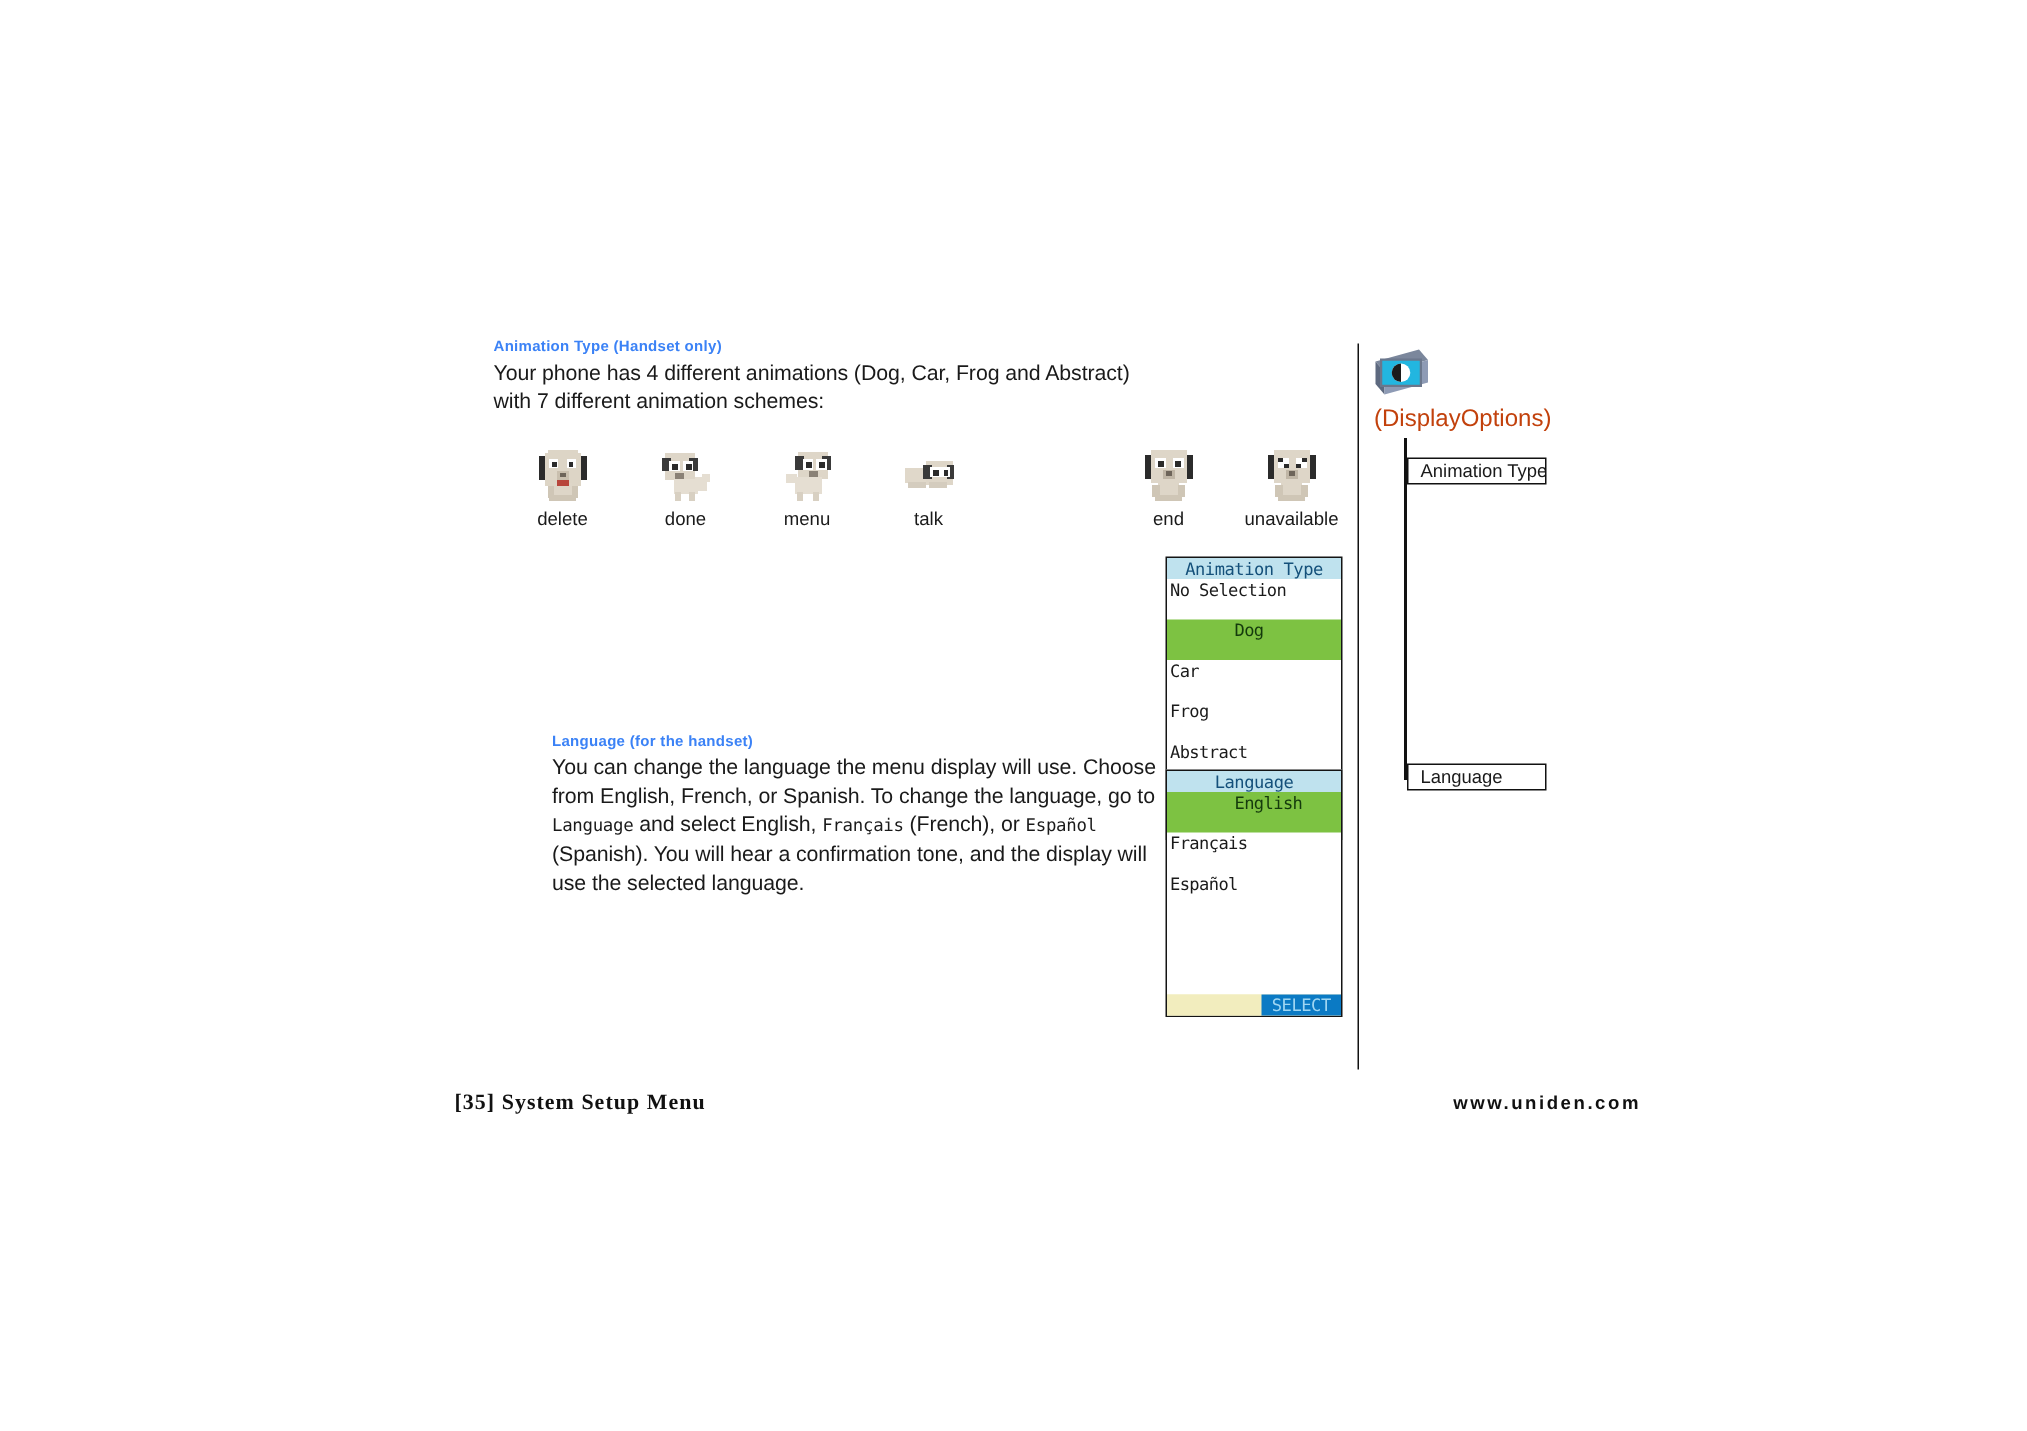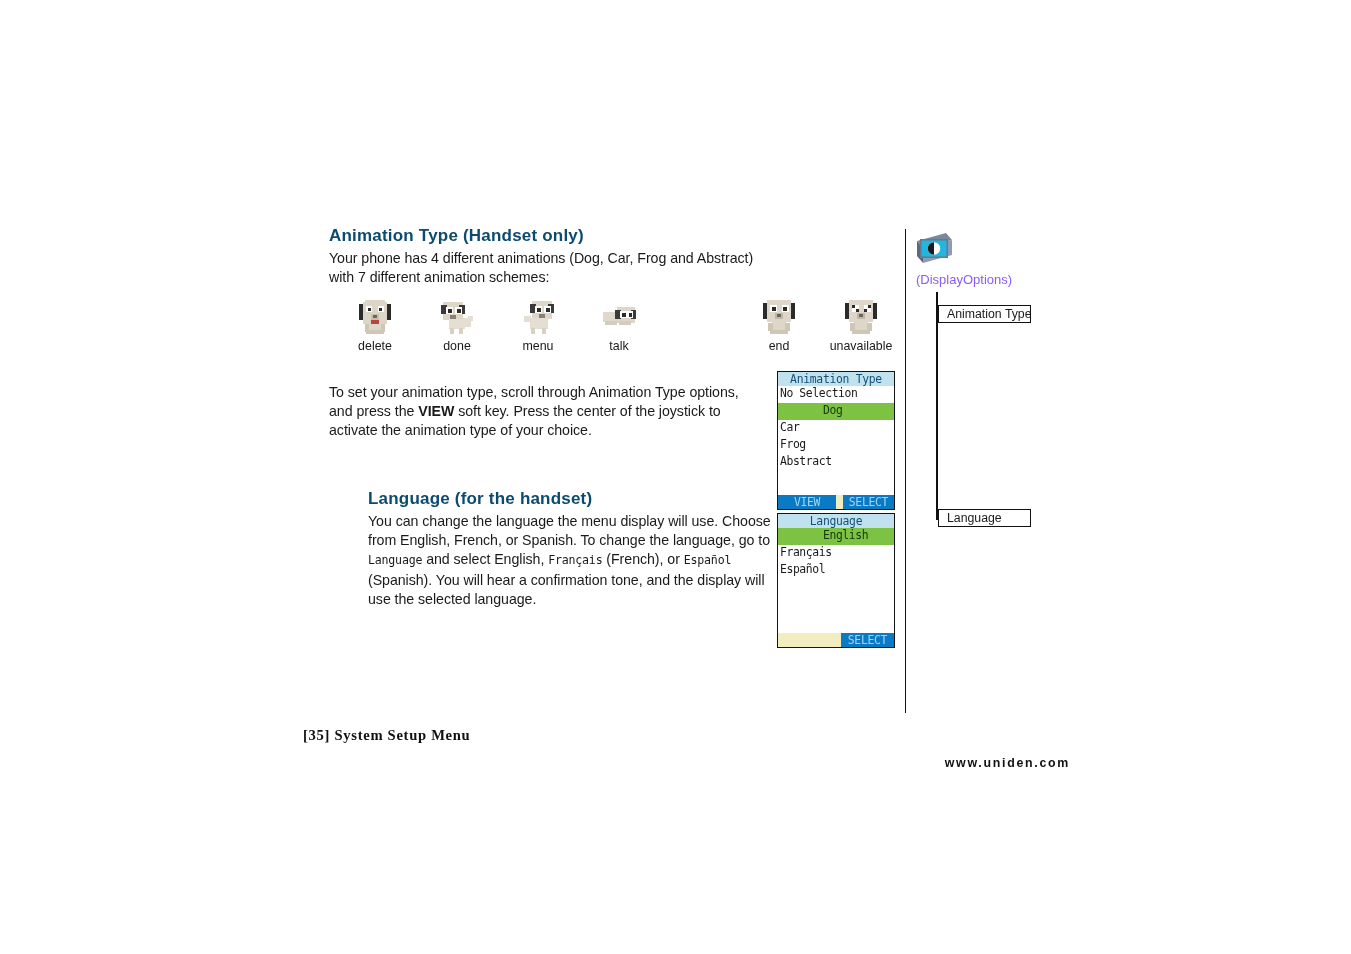--- a/index.html
+++ b/index.html
@@ -22,25 +22,25 @@
   }
 
   
   .content {
     position: absolute;
     left: 329px;
     top: 226px;
     width: 430px;
   }
   h2.section-title {
-    font-size: 17px;
+    font-size: 10px;
     font-weight: bold;
     letter-spacing: 0.2px;
     margin: 0 0 3px 0;
-    color: #0c4a6e;
+    color: #3b82f6;
   }
   p.body-text {
     font-size: 14.2px;
     line-height: 19.2px;
     margin: 0;
     color: #1a1a1a;
     letter-spacing: -0.05px;
   }
   .bold-inline { font-weight: bold; }
   .lcd-inline {
@@ -95,21 +95,21 @@
     letter-spacing: -0.3px;
     white-space: nowrap;
     overflow: hidden;
   }
   .lcd-rows {
     background: #ffffff;
   }
   .lcd-row {
     font-size: 11.4px;
     line-height: 15px;
-    height: 17px;
+    height: 27px;
     padding-left: 2px;
     color: #1a1a1a;
     letter-spacing: -0.4px;
     white-space: nowrap;
     overflow: hidden;
   }
   .lcd-row.selected {
     background: #7dc242;
     color: #143a0c;
     padding-left: 45px;
@@ -153,23 +153,23 @@
     position: absolute;
     left: 913px;
     top: 230px;
     width: 42px;
     height: 40px;
   }
   .tree-icon-caption {
     position: absolute;
     left: 916px;
     top: 272px;
-    font-size: 13px;
+    font-size: 16px;
     line-height: 16px;
-    color: #8b5cf6;
+    color: #c2410c;
     white-space: nowrap;
   }
   .tree-stem {
     position: absolute;
     left: 936px;
     top: 292px;
     width: 1.5px;
     height: 227px;
     background: #111111;
   }
@@ -205,31 +205,30 @@
     top: 727px;
     font-family: "Liberation Serif", serif;
     font-size: 14.6px;
     font-weight: bold;
     letter-spacing: 0.7px;
     color: #111111;
     white-space: nowrap;
   }
   .footer-right {
     position: absolute;
-    left: 922px;
+    left: 946px;
     top: 728px;
     width: 148px;
     text-align: right;
     font-family: "Liberation Sans", sans-serif;
     font-size: 12.4px;
     font-weight: bold;
     letter-spacing: 1.7px;
     color: #111111;
     white-space: nowrap;
-    margin-top: 28px;
   }
 </style>
 </head>
 <body>
 
 <div class="page">
 
   <div class="content">
 
     <h2 class="section-title">Animation Type (Handset only)</h2>
@@ -360,23 +359,20 @@
           <rect x="15" y="25" width="14" height="10" fill="#ded6c8"></rect>
           <rect x="11" y="27" width="5" height="8" fill="#cfc6b6"></rect>
           <rect x="28" y="27" width="5" height="8" fill="#cfc6b6"></rect>
           <rect x="13" y="34" width="18" height="4" fill="#cfc6b6"></rect>
         </g>
       </svg>
       <div class="sprite-label">unavailable</div>
     </div>
   </div>
 
-  <div style="position:absolute; left:329px; top:383px; width:420px;">
-    <p class="body-text"><span>To set your animation type, scroll through Animation Type options, and press the </span><span class="bold-inline">VIEW</span><span> soft key. Press the center of the joystick to activate the animation type of your choice.</span></p>
-  </div>
 
   <div style="position:absolute; left:329px; top:489px; width:420px;margin-left:39px;">
     <h2 class="section-title">Language (for the handset)</h2>
     <p class="body-text"><span>You can change the language the menu display will use. Choose from English, French, or Spanish. To change the language, go to </span><span class="lcd-inline">Language</span><span> and select English, </span><span class="lcd-inline">Français</span><span> (French), or </span><span class="lcd-inline">Español</span><span> (Spanish). You will hear a confirmation tone, and the display will use the selected language.</span></p>
   </div>
 
   <div class="lcd" id="lcd-animation">
     <div class="lcd-title">Animation Type</div>
     <div class="lcd-rows">
       <div class="lcd-row">No Selection</div>

